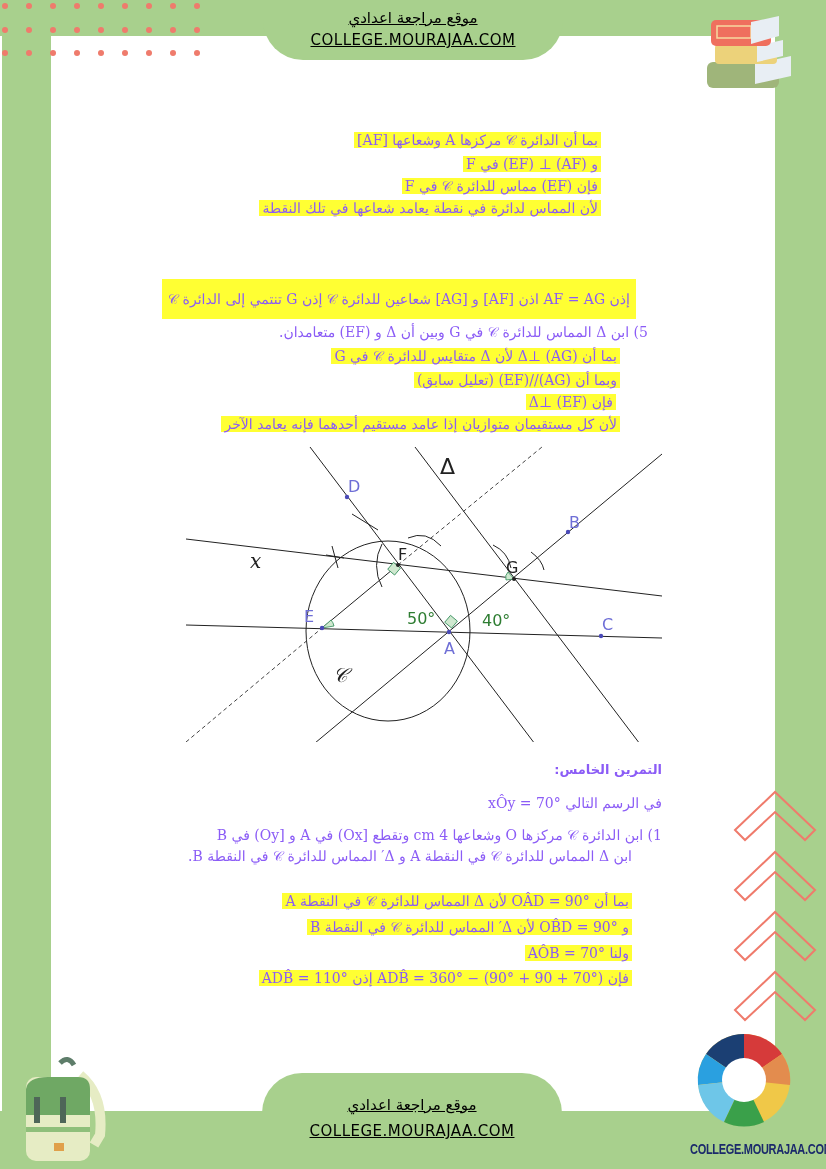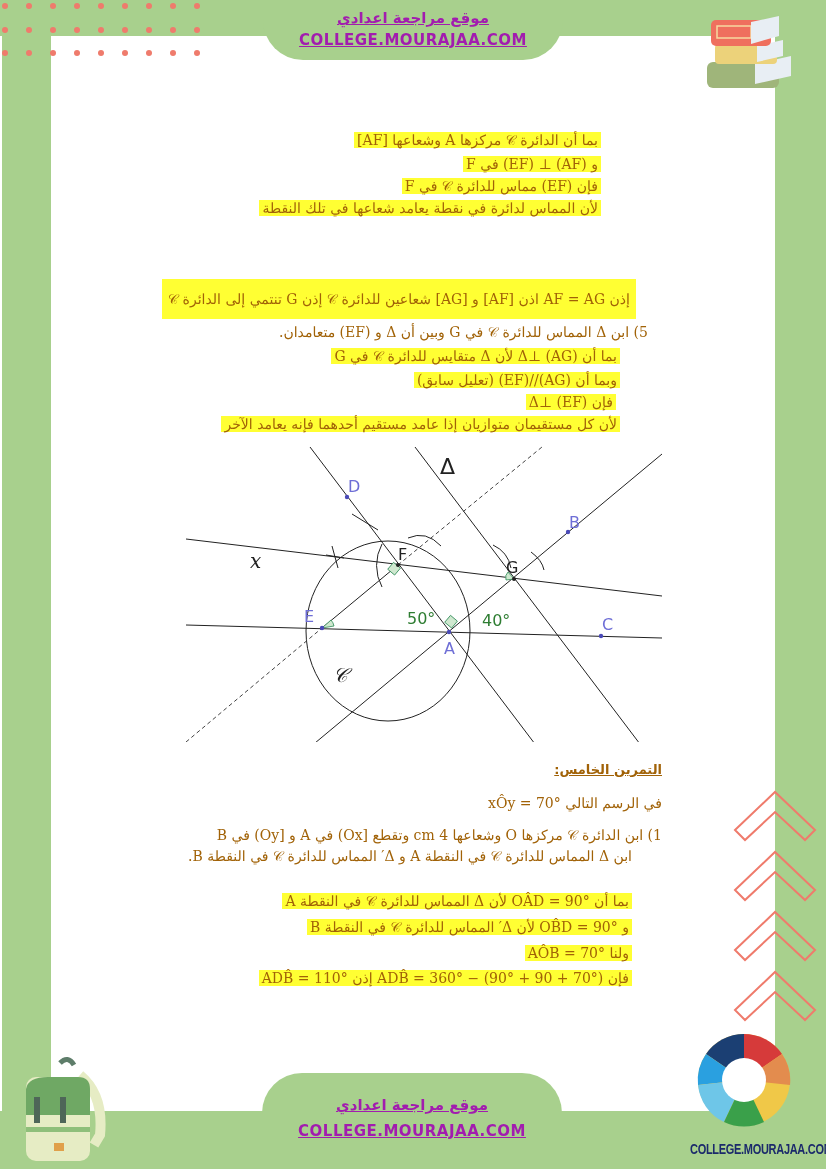--- a/index.html
+++ b/index.html
@@ -4,29 +4,29 @@
 <style>
   html, body { margin:0; padding:0; }
   body { width:826px; height:1169px; position:relative; overflow:hidden; background:#ffffff; font-family:"DejaVu Sans", sans-serif; }
   .band { position:absolute; background:#a8d08d; }
   .band-top { left:0; top:0; width:826px; height:36px; }
   .band-left { left:2px; top:0; width:49px; height:1169px; }
   .band-right { left:775px; top:0; width:51px; height:1169px; }
   .band-bottom { left:0; top:1111px; width:826px; height:58px; }
   .header-tab { position:absolute; left:263px; top:0; width:300px; height:60px; background:#a8d08d; border-radius:0 0 40px 40px; }
   .footer-tab { position:absolute; left:262px; top:1073px; width:300px; height:96px; background:#a8d08d; border-radius:40px 40px 0 0; }
-  .site-label { position:absolute; left:0; width:100%; text-align:center; color:#a21caf; font-family:"DejaVu Sans", sans-serif; font-weight:bold; text-decoration:underline; line-height:1.15; }
+  .site-label { position:absolute; left:0; width:100%; text-align:center; color:#000000; font-family:"DejaVu Sans", sans-serif; font-weight:normal; text-decoration:underline; line-height:1.15; }
   .site-ar { font-size:15px; direction:rtl; }
   .site-en { font-size:15px; letter-spacing:0.5px; }
   .dots { position:absolute; left:2px; top:3px; }
   .dot { position:absolute; width:6px; height:6px; border-radius:50%; background:#ef7b6c; }
-  .content { position:absolute; font-family:"DejaVu Serif", serif; color:#a16207; direction:rtl; }
+  .content { position:absolute; font-family:"DejaVu Serif", serif; color:#8b5cf6; direction:rtl; }
   .line { position:absolute; right:0; white-space:nowrap; font-size:14px; line-height:20px; }
   .hl { background:#ffff33; padding:0 3px; }
-  .title { text-decoration:underline; font-weight:bold; font-family:"DejaVu Sans", sans-serif; font-size:13px; }
+  .title { font-weight:bold; font-family:"DejaVu Sans", sans-serif; font-size:13px; }
   .figure { position:absolute; left:186px; top:442px; width:476px; height:300px; }
   .chevron { position:absolute; }
 </style>
 </head>
 <body>
 
 <div class="band band-top"></div>
 <div class="band band-left"></div>
 <div class="band band-right"></div>
 <div class="band band-bottom"></div>

